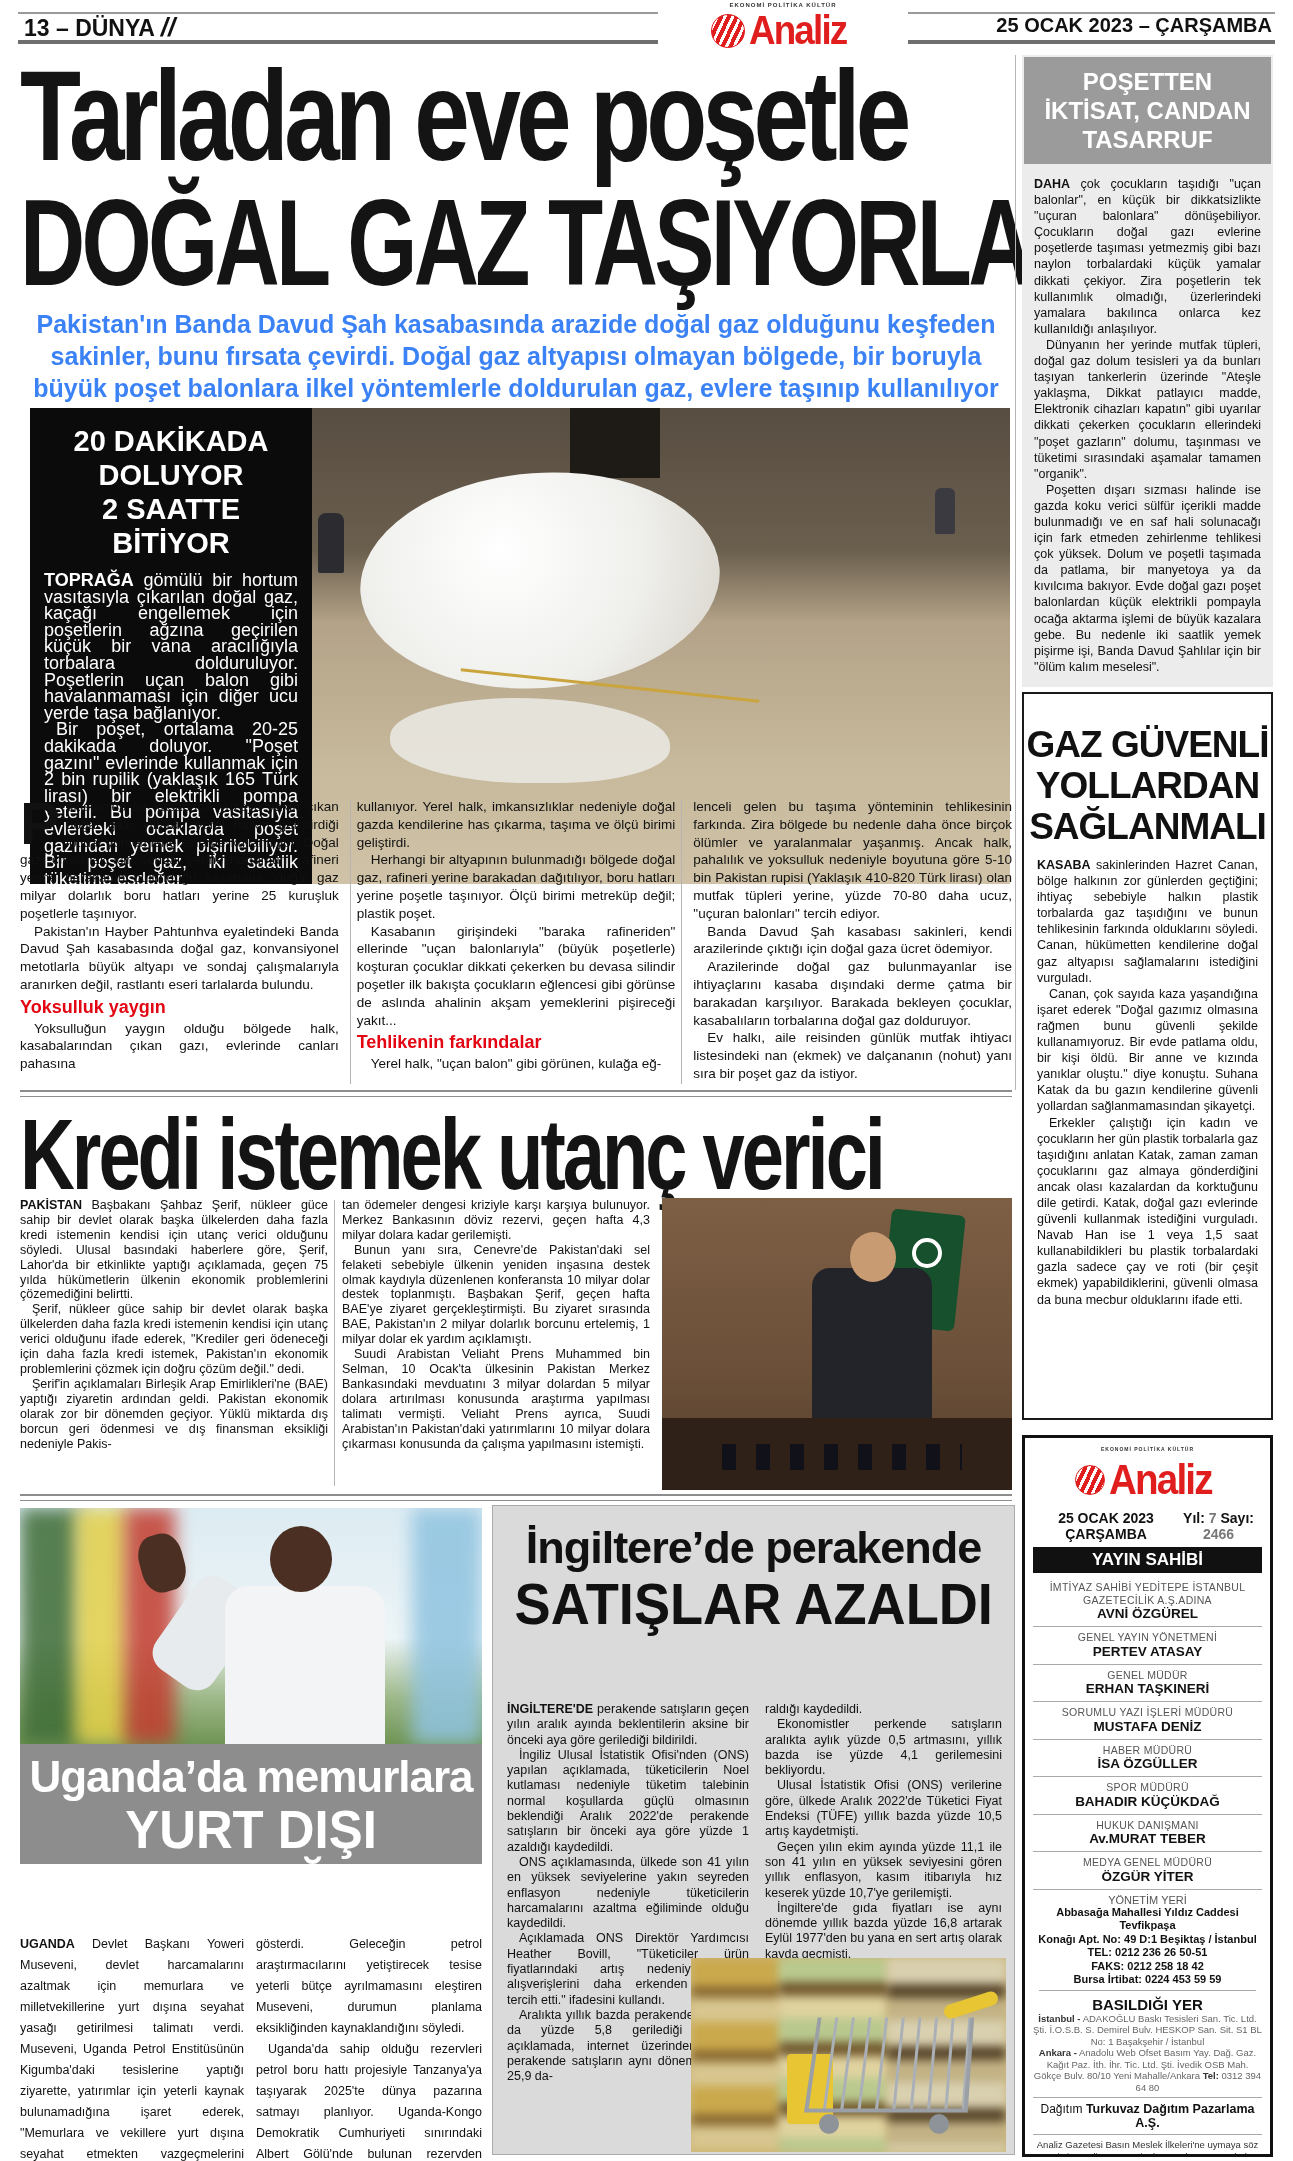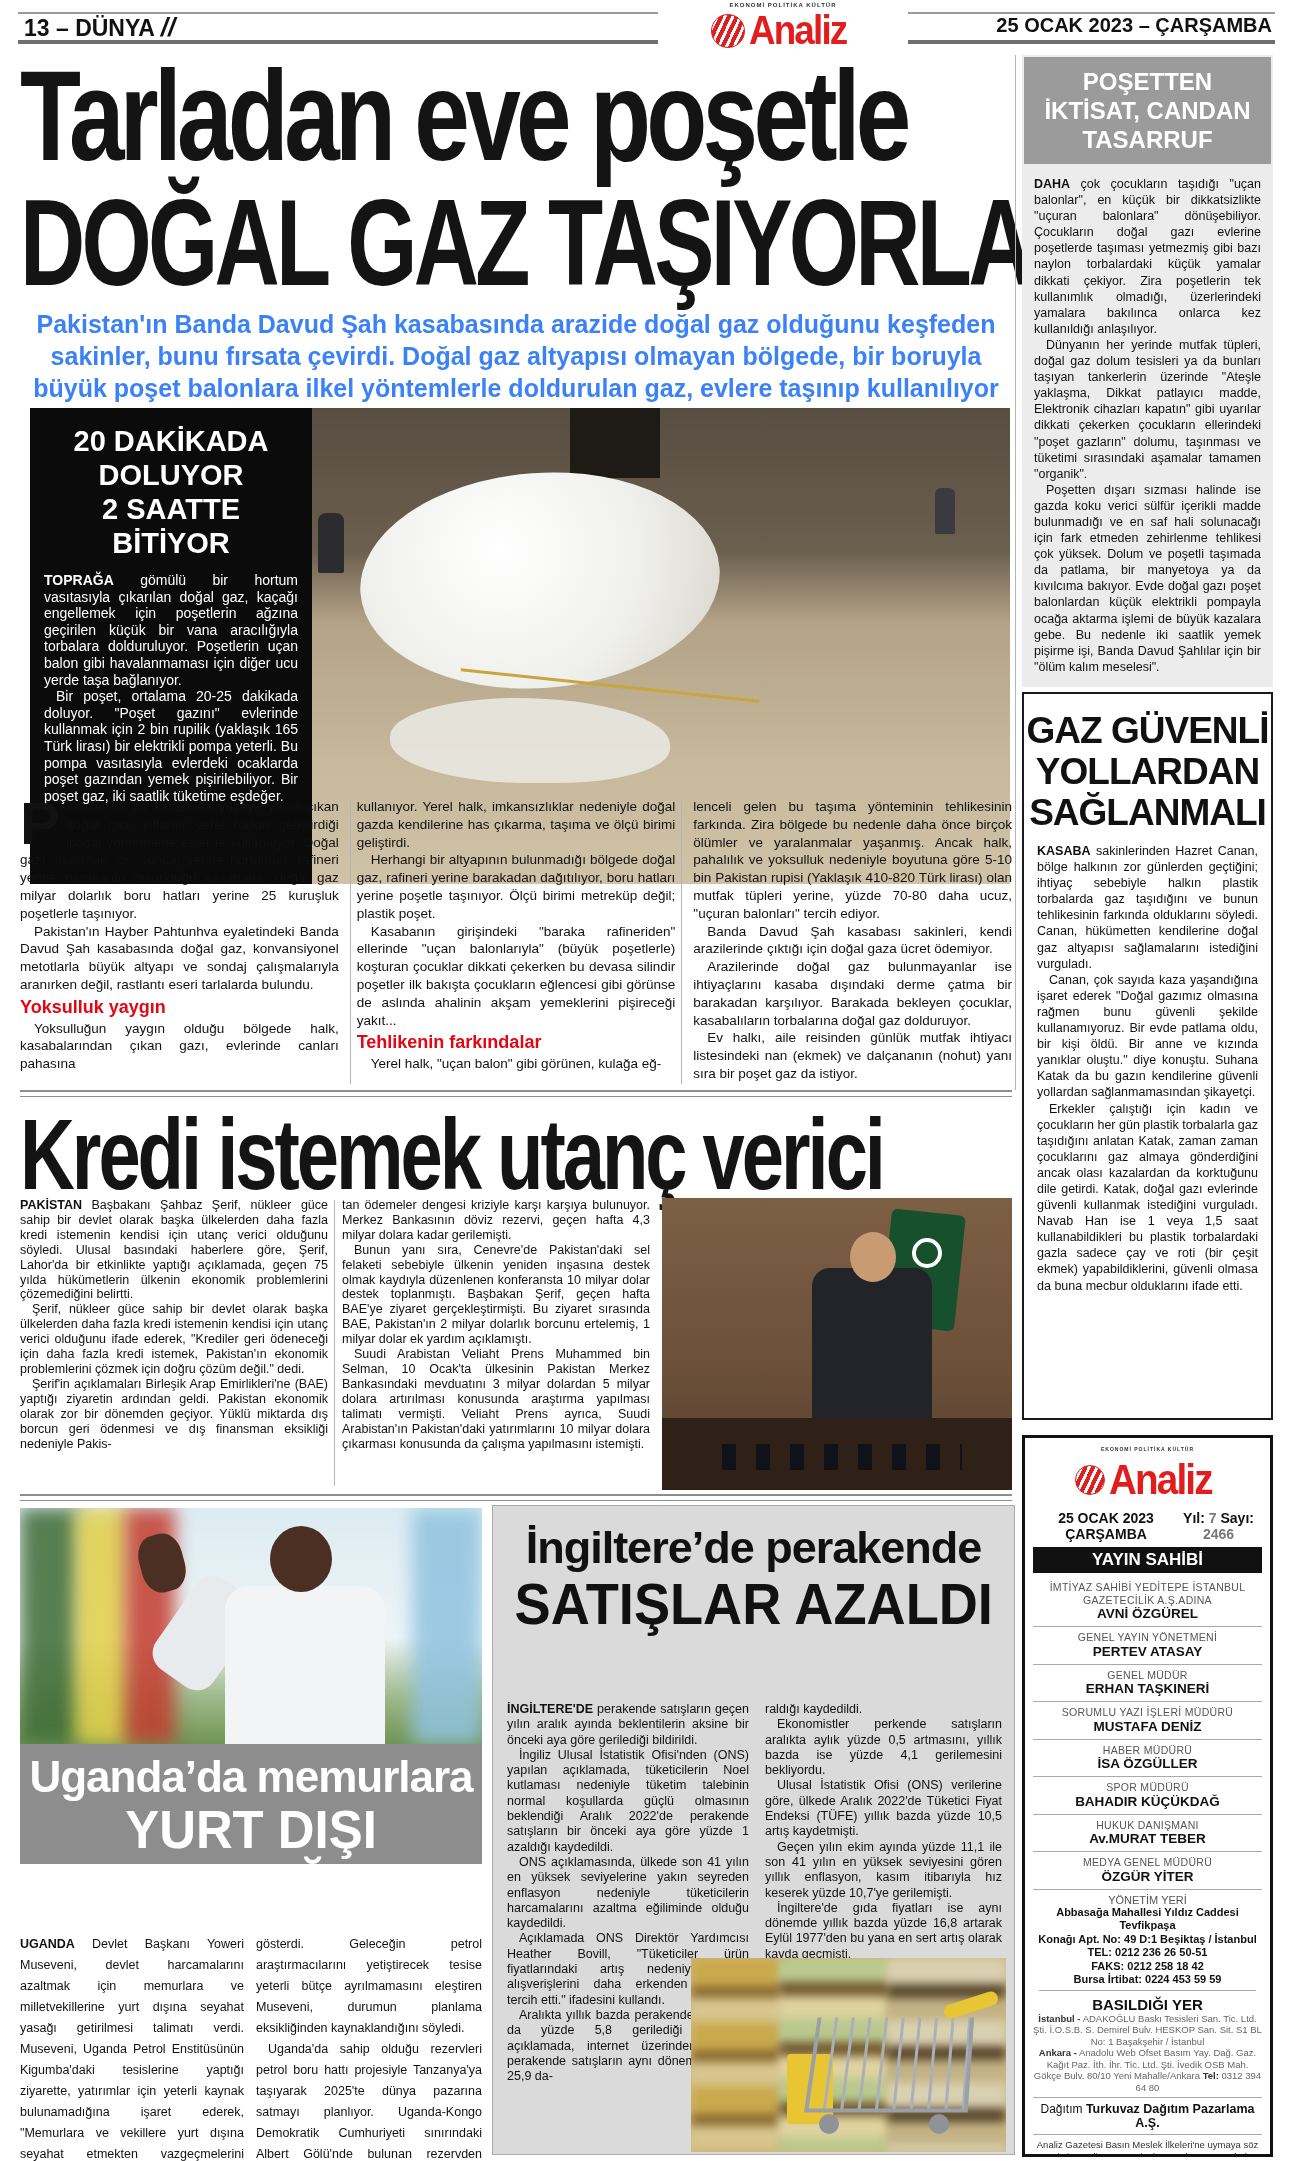--- a/index.html
+++ b/index.html
@@ -32,21 +32,21 @@
   .main-photo { left:30px; top:408px; width:980px; height:476px; background:linear-gradient(#574d41 0%, #6b5f4e 30%, #b3a287 45%, #c7b99c 75%, #cfc2a6 100%); overflow:hidden; }
   .balloon { position:absolute; left:330px; top:65px; width:360px; height:215px; border-radius:50%; background:radial-gradient(circle at 40% 35%, #ffffff 0%, #efefec 55%, #d6d2c8 100%); transform:rotate(-4deg); }
   .sheet { position:absolute; left:360px; top:290px; width:280px; height:85px; border-radius:45% 55% 40% 50%; background:#e8e6df; opacity:.92; }
   .figure1 { position:absolute; left:288px; top:105px; width:26px; height:60px; background:#2b2b30; border-radius:8px 8px 2px 2px; }
   .figure2 { position:absolute; left:905px; top:80px; width:20px; height:46px; background:#3a3a40; border-radius:6px 6px 2px 2px; }
   .doorway { position:absolute; left:540px; top:0px; width:90px; height:70px; background:#1e1a16; }
   .rope { position:absolute; left:430px; top:276px; width:300px; height:3px; background:#caa43c; transform:rotate(6deg); }
 
   .capbox { position:absolute; left:0; top:0; width:282px; height:100%; background:#0b0b0b; color:#fff; padding:16px 14px; }
   .capbox .t { text-align:center; font-size:29px; line-height:34px; font-weight:800; }
-  .capbox .body { margin-top:12px; font-size:14px; line-height:16.6px; text-align:justify; }
+  .capbox .body { margin-top:12px; font-size:18px; line-height:16.6px; text-align:justify; }
   .capbox .body p { text-indent:0; }
   .capbox .body p + p { text-indent:12px; }
   .lead { font-weight:800; }
 
   
   .mcols { left:20px; top:798px; width:992px; height:288px; display:flex; gap:18px; overflow:hidden; }
   .mcol { width:319px; font-size:13.5px; line-height:17.8px; text-align:justify; }
   .mcol p { text-indent:14px; }
   .mcol p.noindent { text-indent:0; }
   .dropcap { float:left; font-size:60px; line-height:48px; font-weight:800; padding:2px 6px 0 0; color:#111; }
@@ -118,21 +118,21 @@
   .wheel { position:absolute; width:20px; height:20px; border-radius:50%; background:#8d9399; }
   .w1 { left:128px; top:156px; } .w2 { left:238px; top:156px; }
 
   
   .sb1 { left:1022px; top:55px; width:251px; height:632px; background:#ececec; overflow:hidden; }
   .sb1-head { margin:2px; background:#9b9b9b; color:#fff; text-align:center; font-weight:800; font-size:24px; line-height:29px; padding:10px 4px; }
   .sb-body { padding:10px 12px; font-size:12.5px; line-height:16.1px; text-align:justify; }
   .sb-body p { text-indent:12px; }
   .sb-body p.noindent { text-indent:0; }
   .sb2 { left:1022px; top:692px; width:251px; height:728px; background:#fff; border:2px solid #1a1a1a; overflow:hidden; }
-  .sb2-title { text-align:center; font-size:37px; line-height:41px; font-weight:800; letter-spacing:-1px; margin-top:16px; }
+  .sb2-title { text-align:center; font-size:37px; line-height:41px; font-weight:800; letter-spacing:-1px; margin-top:30px; }
   .sb2 .sb-body { padding:10px 13px; }
 
   
   .mast { left:1022px; top:1435px; width:251px; height:722px; border:3px solid #111; background:#fff; overflow:hidden; text-align:center; padding:8px 8px 0; }
   .mast .logo-row { margin-top:4px; }
   .mast .logo-ball { width:30px; height:30px; }
   .mast .logo-text { font-size:42px; }
   .mast .logo-tag { font-size:5px; }
   .mast-date { display:flex; justify-content:space-between; font-size:14px; font-weight:bold; margin:6px 2px 5px; }
   .mast-date .num { color:#777; font-weight:bold; }

